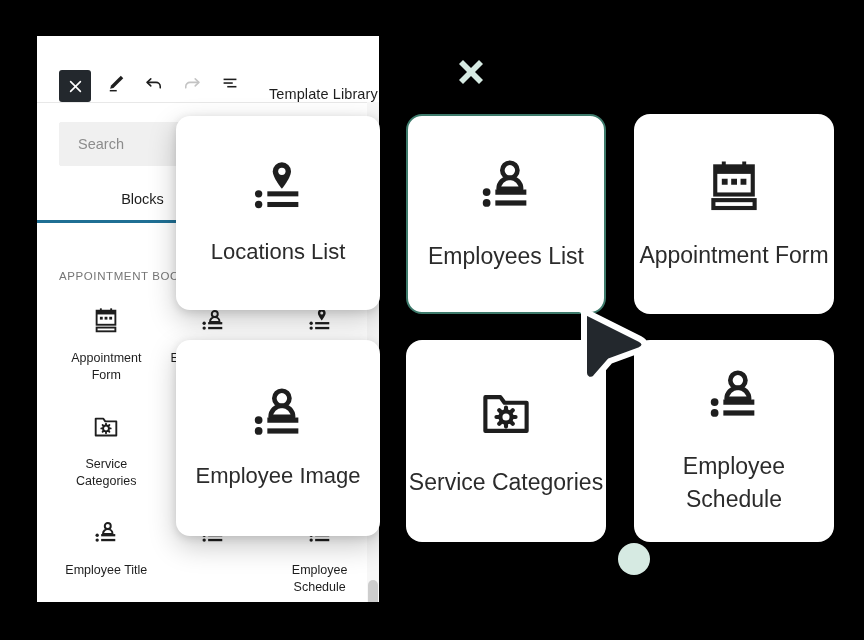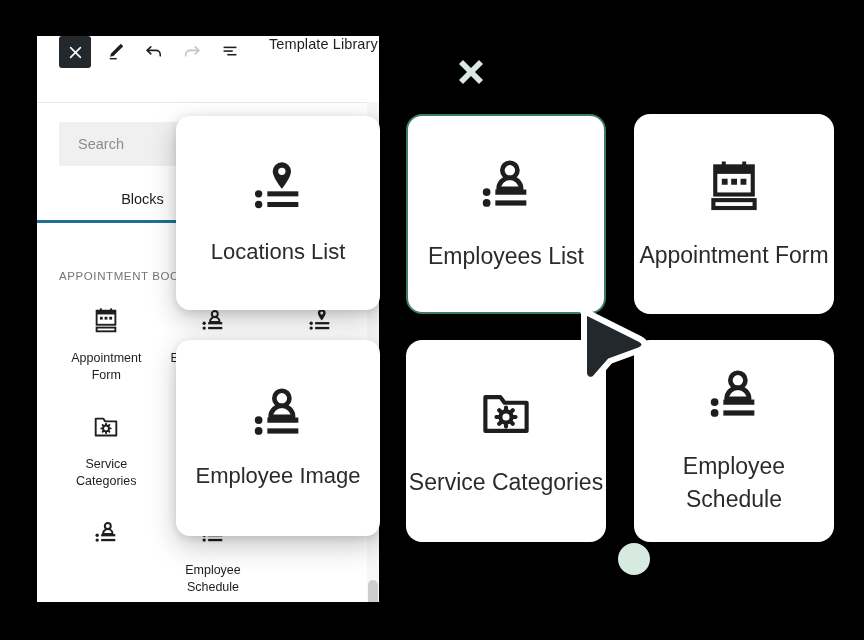--- a/index.html
+++ b/index.html
@@ -28,21 +28,21 @@
   }
 
   #inserter-toolbar {
     position: absolute;
     left: 0; top: 0;
     width: 342px;
     height: 66px;
     background: #ffffff;
     border-bottom: 1px solid #e8e8e8;
     display: flex;
-    align-items: flex-start;
+    align-items: flex-end;
   }
 
   #close-button {
     width: 32px;
     height: 32px;
     margin-left: 22px;
     background: #23282d;
     border-radius: 3px;
     display: flex;
     align-items: center;
@@ -431,20 +431,33 @@
   <path d="M13.6 17 a5.4 5.4 0 0 1 10.8 0 Z" fill="none" stroke="#1e1e1e" stroke-width="2.2" stroke-linejoin="round"></path>
   <circle cx="7" cy="18.5" r="1.9" fill="#1e1e1e"></circle>
   <circle cx="7" cy="24" r="1.9" fill="#1e1e1e"></circle>
   <rect x="11.5" y="17.2" width="16" height="2.6" fill="#1e1e1e"></rect>
   <rect x="11.5" y="22.7" width="16" height="2.6" fill="#1e1e1e"></rect>
 </svg>
         </span>
       <span class="block-label">Employee Image</span>
     </div>
 
+    <div class="block-item">
+      <span class="block-icon">
+        <svg width="30" height="30" viewBox="0 0 34 32" aria-hidden="true">
+          <circle cx="19" cy="8" r="3.4" fill="none" stroke="#1e1e1e" stroke-width="2.2"></circle>
+          <path d="M13.6 17 a5.4 5.4 0 0 1 10.8 0 Z" fill="none" stroke="#1e1e1e" stroke-width="2.2" stroke-linejoin="round"></path>
+          <circle cx="7" cy="18.5" r="1.9" fill="#1e1e1e"></circle>
+          <circle cx="7" cy="24" r="1.9" fill="#1e1e1e"></circle>
+          <rect x="11.5" y="17.2" width="16" height="2.6" fill="#1e1e1e"></rect>
+          <rect x="11.5" y="22.7" width="16" height="2.6" fill="#1e1e1e"></rect>
+        </svg>
+      </span>
+      <span class="block-label">Employee Title</span>
+    </div>
 
     <div class="block-item">
       <span class="block-icon">
           <svg width="30" height="30" viewBox="0 0 34 32" aria-hidden="true">
   <circle cx="19" cy="8" r="3.4" fill="none" stroke="#1e1e1e" stroke-width="2.2"></circle>
   <path d="M13.6 17 a5.4 5.4 0 0 1 10.8 0 Z" fill="none" stroke="#1e1e1e" stroke-width="2.2" stroke-linejoin="round"></path>
   <circle cx="7" cy="18.5" r="1.9" fill="#1e1e1e"></circle>
   <circle cx="7" cy="24" r="1.9" fill="#1e1e1e"></circle>
   <rect x="11.5" y="17.2" width="16" height="2.6" fill="#1e1e1e"></rect>
   <rect x="11.5" y="22.7" width="16" height="2.6" fill="#1e1e1e"></rect>

